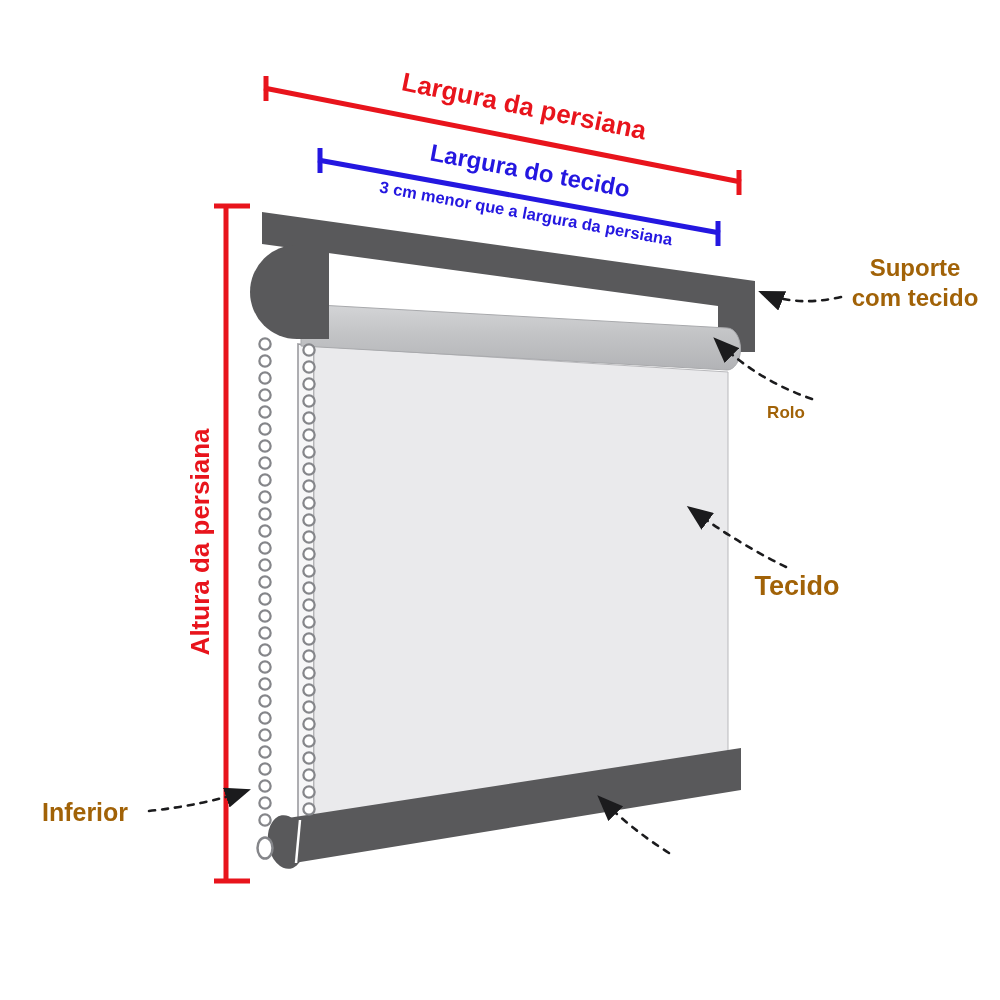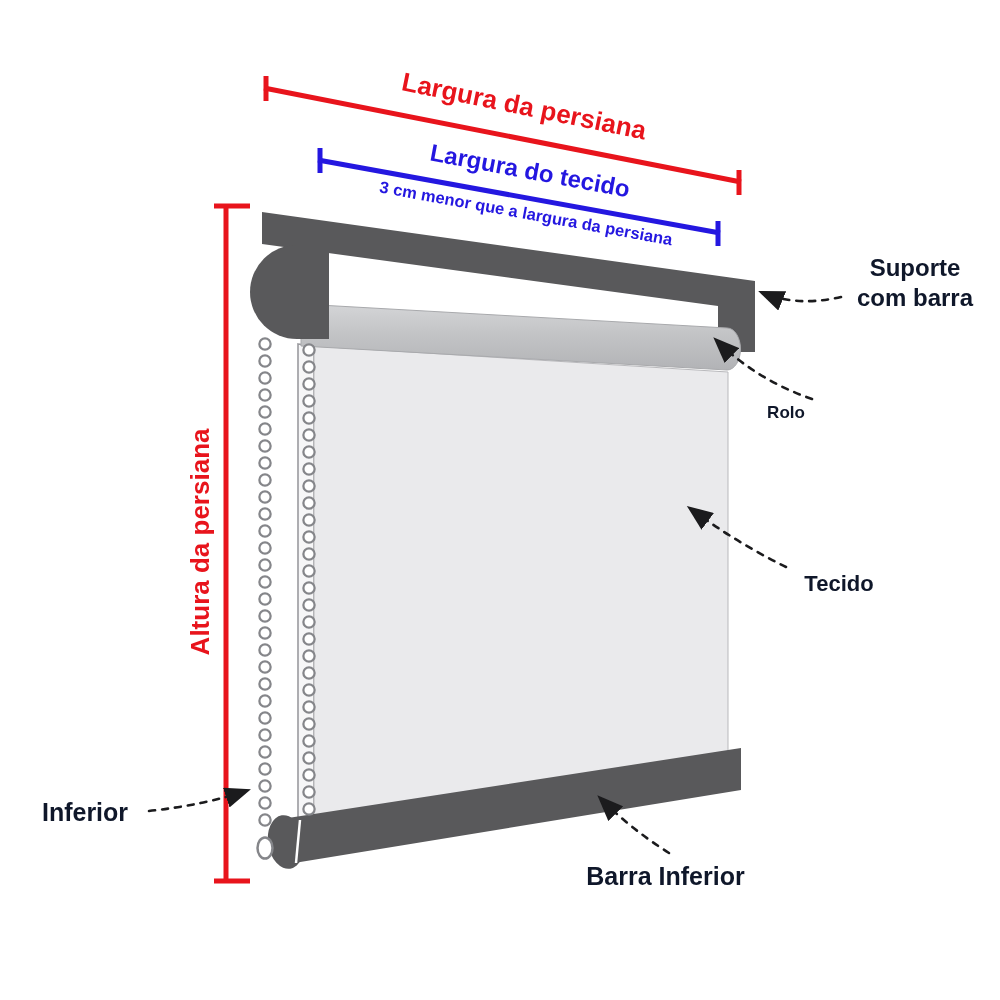--- a/index.html
+++ b/index.html
@@ -16,21 +16,21 @@
     overflow: hidden;
   }
   #diagram-svg {
     position: absolute;
     left: 0; top: 0;
     width: 1000px; height: 1000px;
   }
   .label {
     position: absolute;
     font-weight: 700;
-    color: #0f172a;
+    color: #a16207;
     text-align: center;
     line-height: 1.15;
     white-space: nowrap;
   }
   .label-red  { color: #e8141c; }
   .label-blue { color: #2417e0; }
   .lbl-largura-persiana {
     left: 324px; top: 92px; width: 400px;
     font-size: 26px;
     transform: rotate(11.5deg);
@@ -51,21 +51,21 @@
     font-size: 26px;
     transform: rotate(-90deg);
   }
   .lbl-suporte {
     left: 830px; top: 253px; width: 170px;
     font-size: 24px;
     line-height: 30px;
   }
   .lbl-suporte span { display: block; }
   .lbl-rolo           { left: 726px; top: 403px; width: 120px; font-size: 17px; }
-  .lbl-tecido         { left: 779px; top: 571px; width: 120px; font-size: 22px; }
+  .lbl-tecido         { left: 737px; top: 571px; width: 120px; font-size: 27px; }
   .lbl-barra-inferior { left: 563px; top: 862px; width: 205px; font-size: 25px; }
   .lbl-cordinha       { left: 15px;  top: 798px; width: 140px; font-size: 25px; }
 </style>
 </head>
 <body>
 
 <div id="stage">
 
   <svg id="diagram-svg" viewBox="0 0 1000 1000">
     <defs>
@@ -134,24 +134,23 @@
   <div class="label label-red lbl-largura-persiana">Largura da persiana</div>
 
   <div class="label label-blue lbl-largura-tecido">Largura do tecido</div>
 
   <div class="label label-blue lbl-tecido-nota">3 cm menor que a largura da persiana</div>
 
   <div class="label label-red lbl-altura-persiana">Altura da persiana</div>
 
   <div class="label lbl-suporte">
     <span>Suporte</span>
-    <span>com barra</span>
+    <span>com tecido</span>
   </div>
 
   <div class="label lbl-rolo">Rolo</div>
 
   <div class="label lbl-tecido">Tecido</div>
 
-  <div class="label lbl-barra-inferior">Barra Inferior</div>
 
   <div class="label lbl-cordinha">Inferior</div>
 
 </div>
 
 </body></html>

